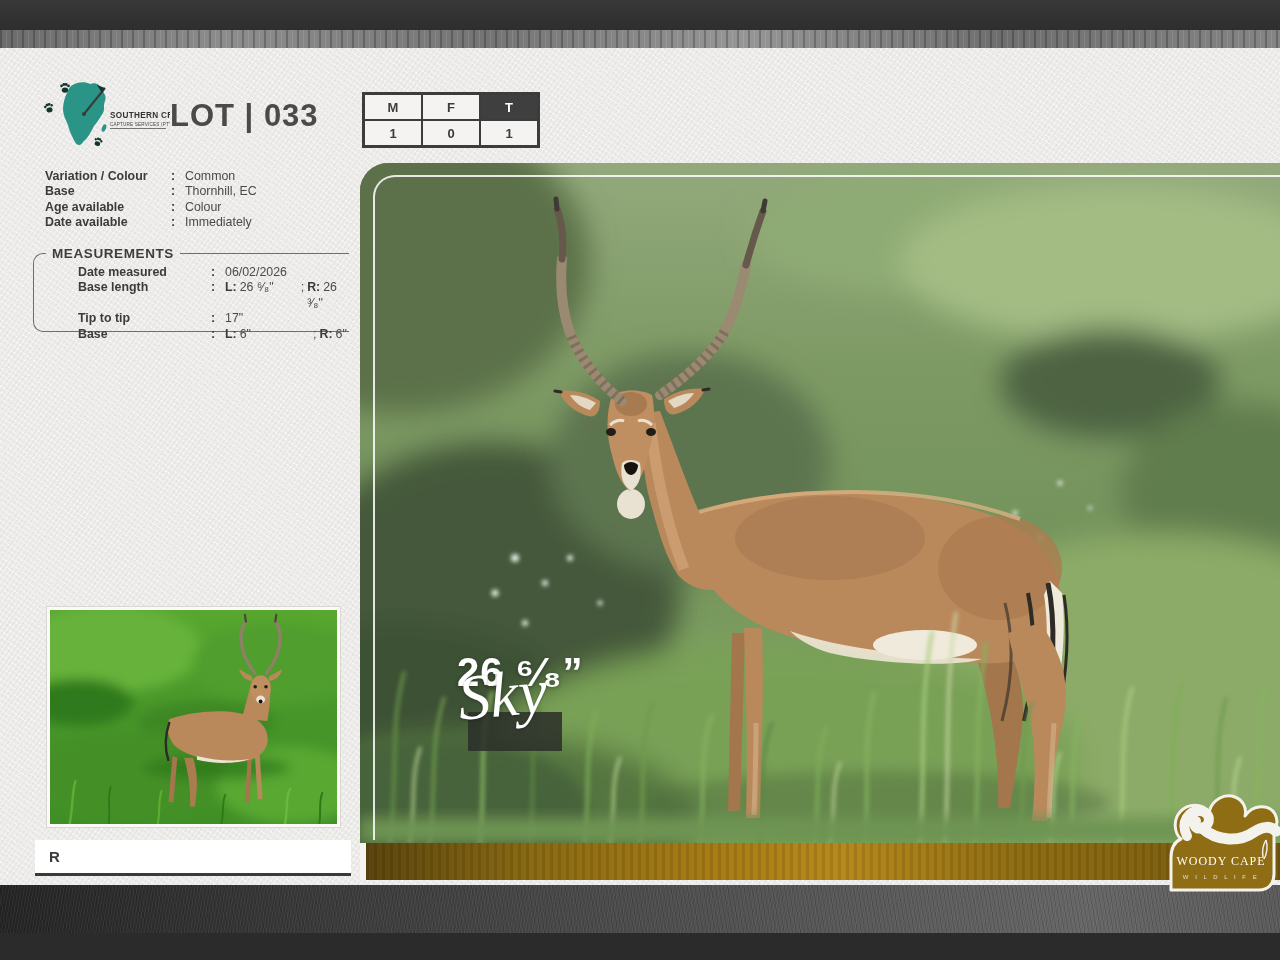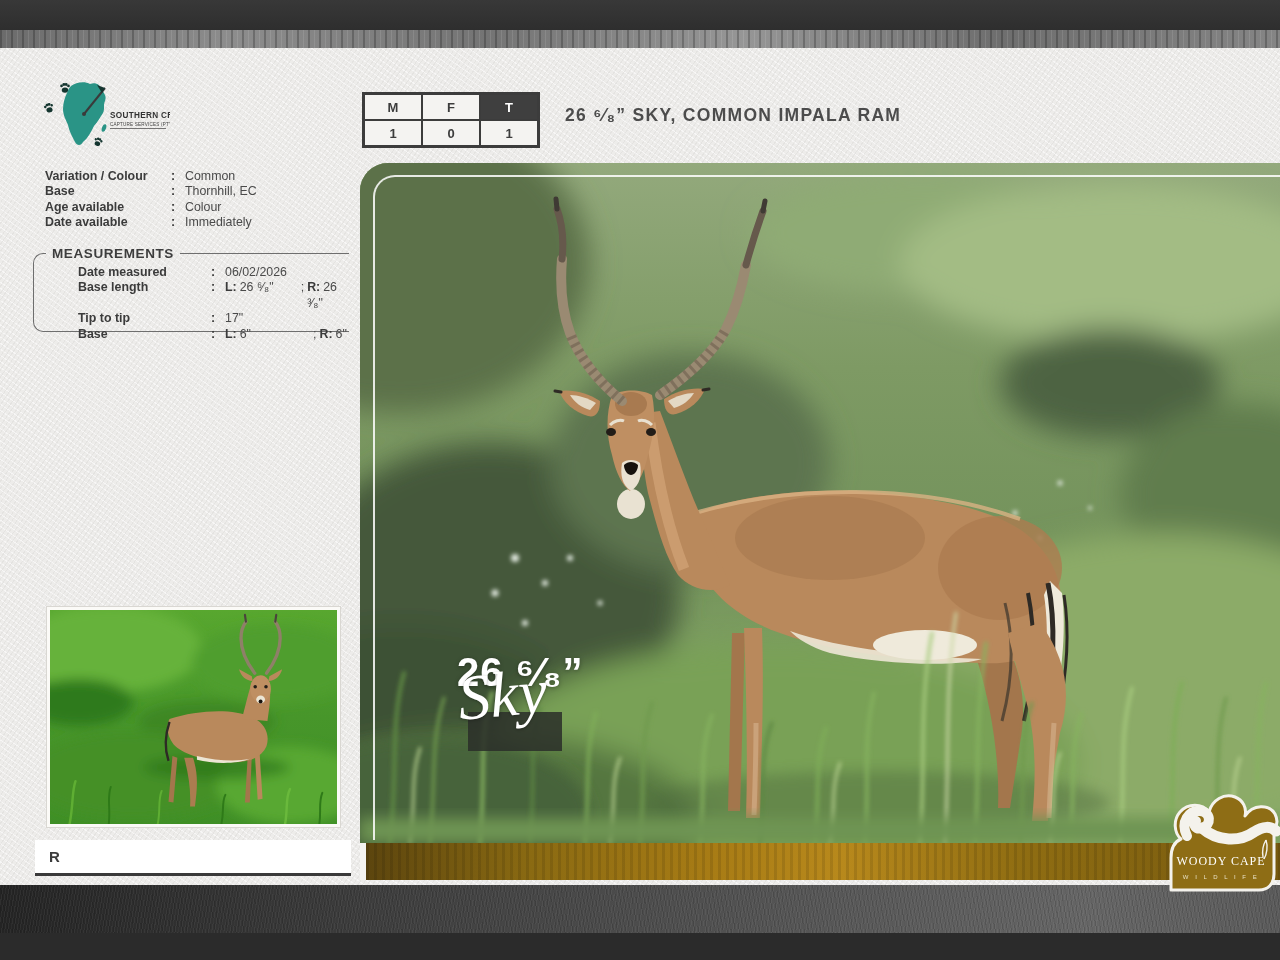--- a/index.html
+++ b/index.html
@@ -141,31 +141,31 @@
         <line x1="46" y1="38" x2="67" y2="12" stroke="#3a3a3a" stroke-width="2"></line>
         <path fill="#14352f" d="M67,12 L59,9 L64,17 Z"></path>
         <circle cx="46" cy="38" r="2" fill="#3a3a3a"></circle>
       </g>
     </g>
     <text x="72" y="42" font-size="8.2" font-weight="bold" fill="#333333" letter-spacing="0.3">SOUTHERN CROSS</text>
     <text x="72" y="50" font-size="4.6" fill="#444444" letter-spacing="0.2">CAPTURE SERVICES (PTY) LTD</text>
     <line x1="72" y1="52.5" x2="128" y2="52.5" stroke="#555555" stroke-width="0.8"></line>
   </svg>
 
+  <div class="lot-title">LOT | 033</div>
 
   <div class="sextable">
     <div class="cell">M</div>
     <div class="cell">F</div>
     <div class="cell dark">T</div>
     <div class="cell">1</div>
     <div class="cell">0</div>
     <div class="cell">1</div>
   </div>
 
-  <div class="main-title">26 ⁶⁄₈” SKY, COMMON IMPALA RAM</div>
 
   <div class="details">
     <div class="drow">
       <span class="lbl">Variation / Colour</span>
       <span class="sep">:</span>
       <span class="val">Common</span>
     </div>
     <div class="drow">
       <span class="lbl">Base</span>
       <span class="sep">:</span>

